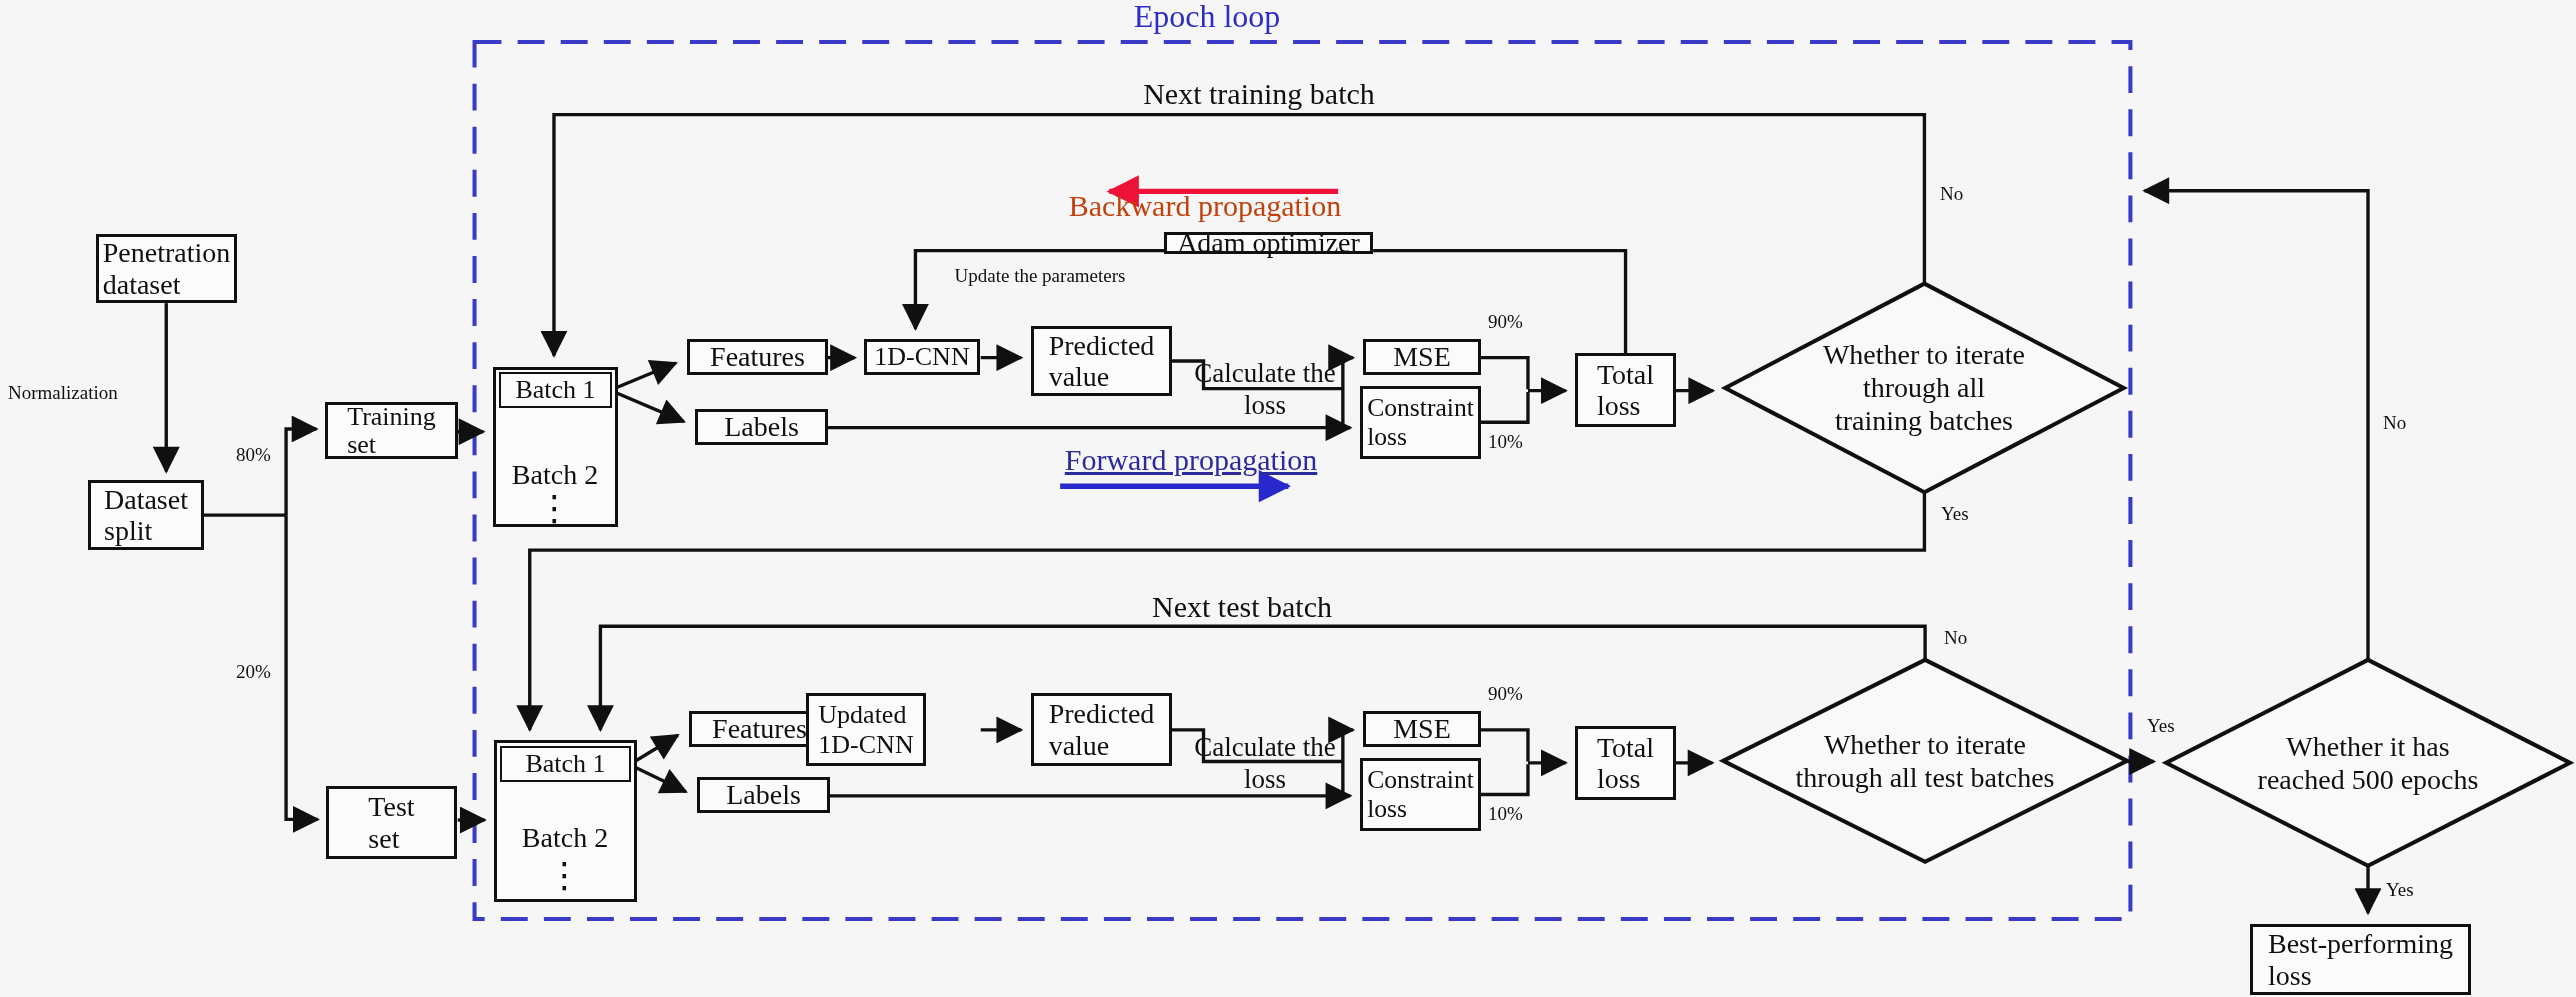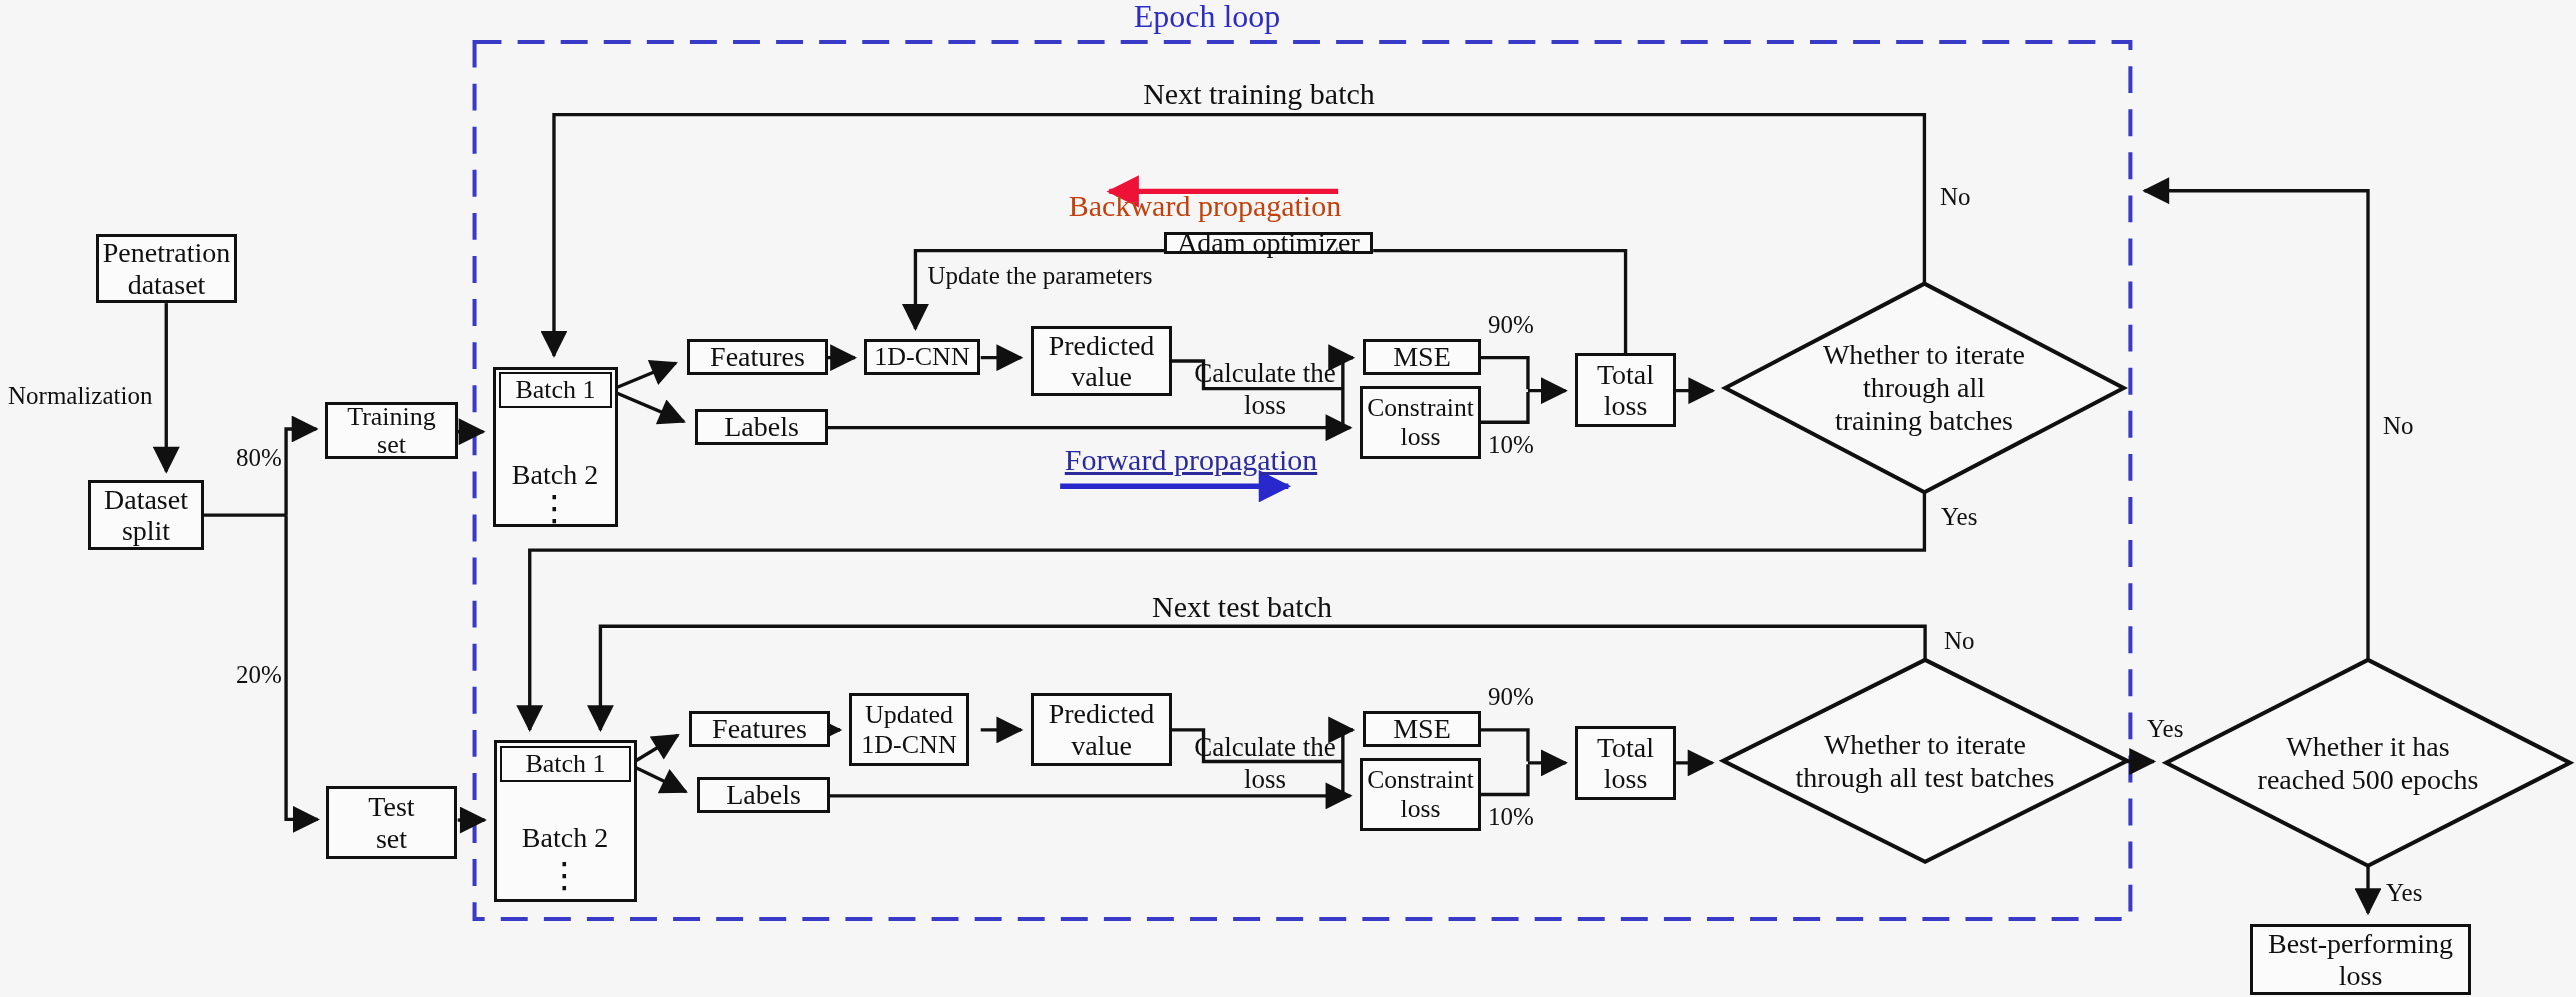--- a/index.html
+++ b/index.html
@@ -1,23 +1,23 @@
 <!DOCTYPE html>
 <html style="font-size:10.8px"><head>
 <meta charset="utf-8">
 <style>
   html,body{margin:0;padding:0;background:#f6f6f6;}
   #canvas{position:relative;width:2576px;height:998px;background:#f6f6f6;overflow:hidden;
           font-family:"Liberation Serif","DejaVu Serif",serif;color:#101010;}
   #wires{position:absolute;left:0;top:0;width:2576px;height:998px;}
   .box{position:absolute;box-sizing:border-box;border:3.4px solid #101010;background:#fbfbfb;
-       display:flex;align-items:center;justify-content:center;text-align:center;
+       display:flex;align-items:center;justify-content:center;
        font-size:28px;line-height:1.12;white-space:pre-line;z-index:2;}
   .thin{border-width:2.7px;}
-  .lbl{position:absolute;font-size:25px;white-space:pre-line;z-index:3;}
+  .lbl{position:absolute;font-size:19px;white-space:pre-line;z-index:3;}
   .ctr{transform:translate(-50%,-50%);text-align:center;}
   .dtext{position:absolute;transform:translate(-50%,-50%);text-align:center;
          font-size:28px;line-height:1.18;white-space:pre-line;z-index:3;}
   .big{font-size:30px;}
   .blue{color:#2d2dc4;}
   .navy{color:#2b2b9e;}
   .red{color:#c2410c;margin-top:36px;}
   .dots{font-size:35px;letter-spacing:1.3px;}
 </style>
 </head>
@@ -119,21 +119,21 @@
 value</div>
   <div class="box" style="left:1164px;top:232px;width:209px;height:22px;">Adam optimizer</div>
   <div class="box" style="left:1363px;top:339px;width:118px;height:36px;">MSE</div>
   <div class="box" style="left:1360px;top:386px;width:121px;height:73px;font-size:25.6px;">Constraint
 loss</div>
   <div class="box" style="left:1575px;top:353px;width:101px;height:74px;">Total
 loss</div>
 
   <div class="box" style="left:689px;top:711px;width:141px;height:36px;">Features</div>
   <div class="box" style="left:697px;top:777px;width:133px;height:36px;">Labels</div>
-  <div class="box" style="left:849px;top:693px;width:120px;height:73px;font-size:26px;">Updated
+  <div class="box" style="left:806px;top:693px;width:120px;height:73px;font-size:26px;">Updated
 1D-CNN</div>
   <div class="box" style="left:1031px;top:693px;width:141px;height:73px;">Predicted
 value</div>
   <div class="box" style="left:1363px;top:711px;width:118px;height:36px;">MSE</div>
   <div class="box" style="left:1360px;top:758px;width:121px;height:73px;font-size:25.6px;">Constraint
 loss</div>
   <div class="box" style="left:1575px;top:726px;width:101px;height:74px;">Total
 loss</div>
 
   <div class="box" style="left:2250px;top:924px;width:221px;height:71px;">Best-performing

